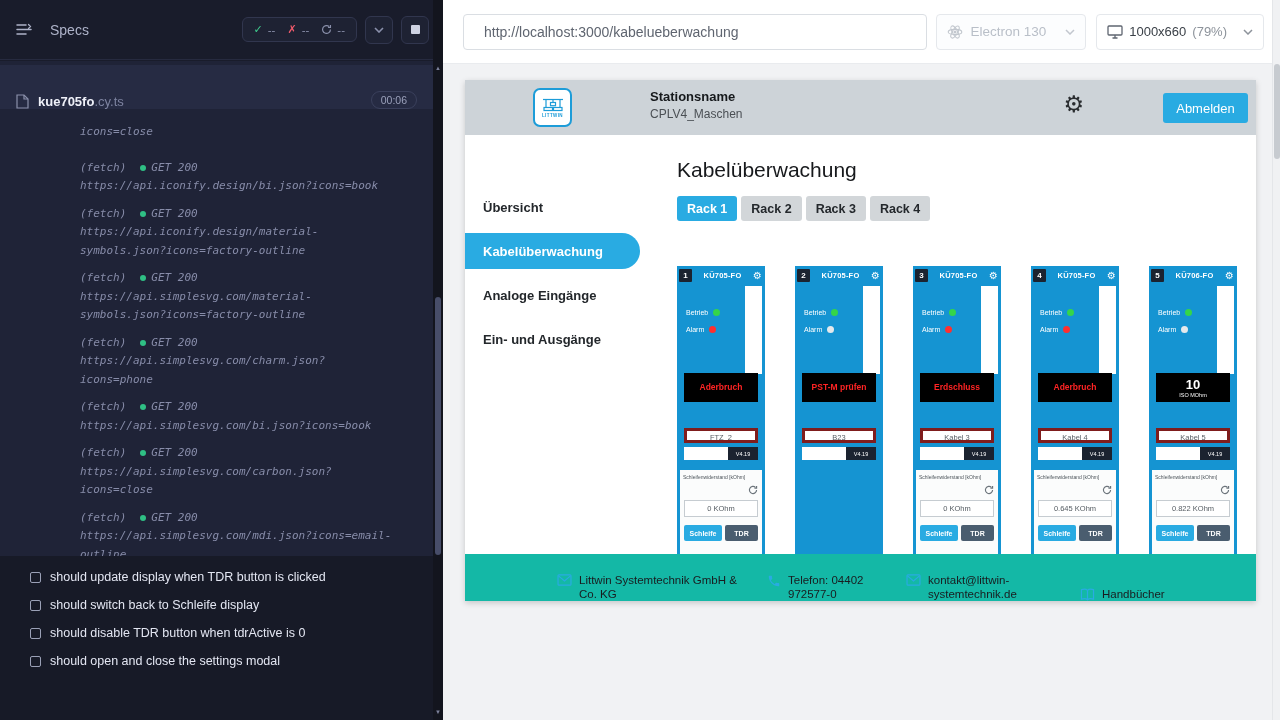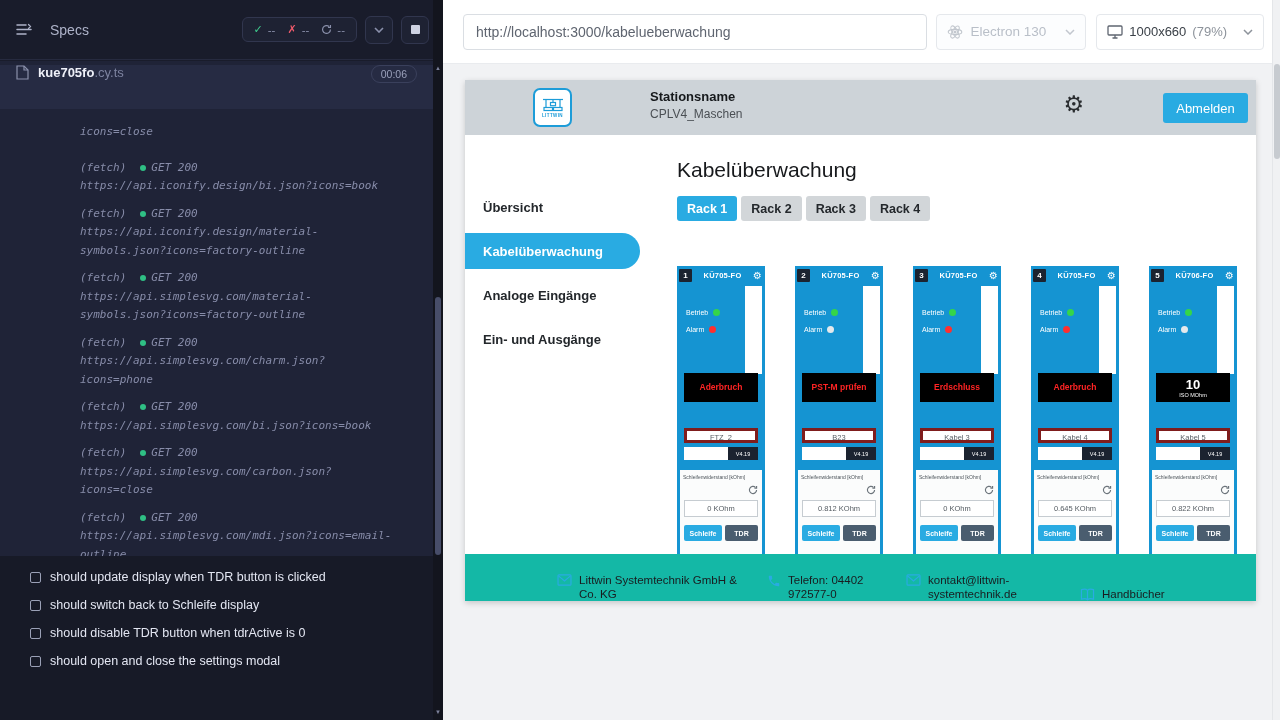--- a/index.html
+++ b/index.html
@@ -12,21 +12,21 @@
   .runner-header{position:absolute;left:0;top:0;width:433px;height:60px;display:flex;align-items:center;padding:0 4px 0 16px;border-bottom:1px solid #262a3f;background:#191c2b;}
   .specs-btn{display:flex;align-items:center;gap:18px;color:#aeb3c9;font-size:14px;cursor:pointer;}
   .stats{margin-left:auto;display:flex;align-items:center;gap:12px;border:1px solid #31364e;border-radius:6px;padding:5px 11px;font-size:11.5px;color:#8a90ab;background:#1e2233;}
   .stat{display:flex;align-items:center;gap:5px;}
   .g-pass{color:#3fce8f;font-size:11px;font-style:normal;}
   .g-fail{color:#f05b6c;font-size:11px;font-style:normal;}
   .icon-btn{width:28px;height:28px;margin-left:8px;border:1px solid #31364e;border-radius:6px;display:flex;align-items:center;justify-content:center;color:#8a90ab;background:#1e2233;cursor:pointer;flex:none;}
   .stop-square{width:9px;height:9px;background:#ced2e2;border-radius:1px;display:block;}
 
   .session{position:absolute;left:0;top:61px;width:433px;height:495px;background:#1f2337;overflow:hidden;}
-  .spec-row{display:flex;align-items:flex-start;height:44px;margin-top:4px;padding:0 16px;background:#262b43;}
+  .spec-row{display:flex;align-items:flex-end;height:44px;margin-top:4px;padding:0 16px;background:#262b43;}
   .spec-name{color:#eef0f8;font-size:13px;font-weight:600;margin-left:9px;}
   .spec-ext{color:#7d83a0;font-size:13px;}
   .spec-time{margin-left:auto;border:1px solid #3a405c;border-radius:10px;padding:2px 9px;font-size:10.5px;color:#9aa0ba;}
 
   .log{padding:14px 20px 0 80px;font-family:"DejaVu Sans Mono","Liberation Mono",monospace;font-style:italic;font-size:11px;line-height:18.5px;color:#878ca9;}
   .log-entry{margin-bottom:9px;}
   .log-entry.first{margin-bottom:17px;}
   .log-head{display:flex;align-items:center;gap:14px;}
   .log-status{display:flex;align-items:center;gap:5px;}
   .status-dot{width:6px;height:6px;border-radius:50%;background:#2fbf84;display:inline-block;flex:none;}
@@ -39,21 +39,21 @@
 
   .runner-scroll{position:absolute;right:0;top:0;width:10px;height:720px;background:#13151e;}
   .runner-scroll .arrow{position:absolute;left:0;width:10px;text-align:center;color:#7d829c;font-size:6px;line-height:12px;cursor:pointer;}
   .arrow.up{top:62px;}
   .arrow.down{bottom:2px;}
   .runner-thumb{position:absolute;left:2px;top:297px;width:6px;height:258px;border-radius:3px;background:#474d69;cursor:pointer;}
 
   
   .right{position:absolute;left:443px;top:0;width:829px;height:720px;}
   .browser-bar{position:absolute;left:0;top:0;width:829px;height:64px;background:#fff;display:flex;align-items:center;padding:0 8px 0 20px;border-bottom:1px solid #e9ebee;}
-  .url-input{width:465px;height:36px;border:1px solid #dadee3;border-radius:4px;padding:0 12px;font-size:14px;color:#5f6570;font-family:inherit;background:#fff;outline:none;}
+  .url-input{width:465px;height:36px;border:1px solid #dadee3;border-radius:4px;padding:0 20px;font-size:14px;color:#5f6570;font-family:inherit;background:#fff;outline:none;}
   .browser-select{margin-left:9px;width:150px;height:36px;border:1px solid #e5e8ec;border-radius:4px;display:flex;align-items:center;gap:7px;padding:0 10px;color:#b9bfc8;font-size:13.5px;background:#fcfdfe;cursor:pointer;}
   .browser-select .chev{margin-left:auto;}
   .viewport-select{margin-left:10px;width:168px;height:36px;border:1px solid #e5e8ec;border-radius:4px;display:flex;align-items:center;gap:6px;padding:0 10px;font-size:13px;background:#fff;cursor:pointer;}
   .vp-size{color:#3b4148;font-weight:500;}
   .vp-zoom{color:#8d939b;}
   .viewport-select .chev{margin-left:auto;}
 
   .stage{position:absolute;left:0;top:64px;width:829px;height:656px;background:#f1f2f4;}
   .aut{position:absolute;left:22px;top:16px;width:791px;height:521px;background:#fff;box-shadow:0 2px 6px rgba(0,0,0,.18);}
 
@@ -410,32 +410,20 @@
                     <span class="led-label">Alarm</span>
                     <span class="led" style="background:#e4e9ec"></span>
                   </div>
                 <div class="status-box">
                     <span class="status-text">PST-M prüfen</span>
                   </div>
                 <div class="cable-field">B23</div>
                 <div class="ver-strip">
                     <span class="ver-badge">V4.19</span>
                   </div>
-                <div class="meas">
-                  <div class="meas-label">Schleifenwiderstand [kOhm]</div>
-                  <svg class="refresh" width="10" height="10" viewBox="0 0 12 12" fill="none" stroke="#6c747b" stroke-width="1.4">
-                      <path d="M10.3 6a4.3 4.3 0 1 1-1.3-3.1"></path>
-                      <path d="M10.3 1.2v2.6H7.7"></path>
-                    </svg>
-                  <div class="meas-value">0.812 KOhm</div>
-                  <div class="meas-btns">
-                    <button class="btn-loop">Schleife</button>
-                    <button class="btn-tdr">TDR</button>
-                  </div>
-                </div>
               </div>
 
               <div class="card">
                 <div class="card-head">
                   <span class="card-num">3</span>
                   <span class="card-model">KÜ705-FO</span>
                   <span class="card-gear">⚙</span>
                 </div>
                 <div class="card-strip"></div>
                 <div class="led-row r1">

